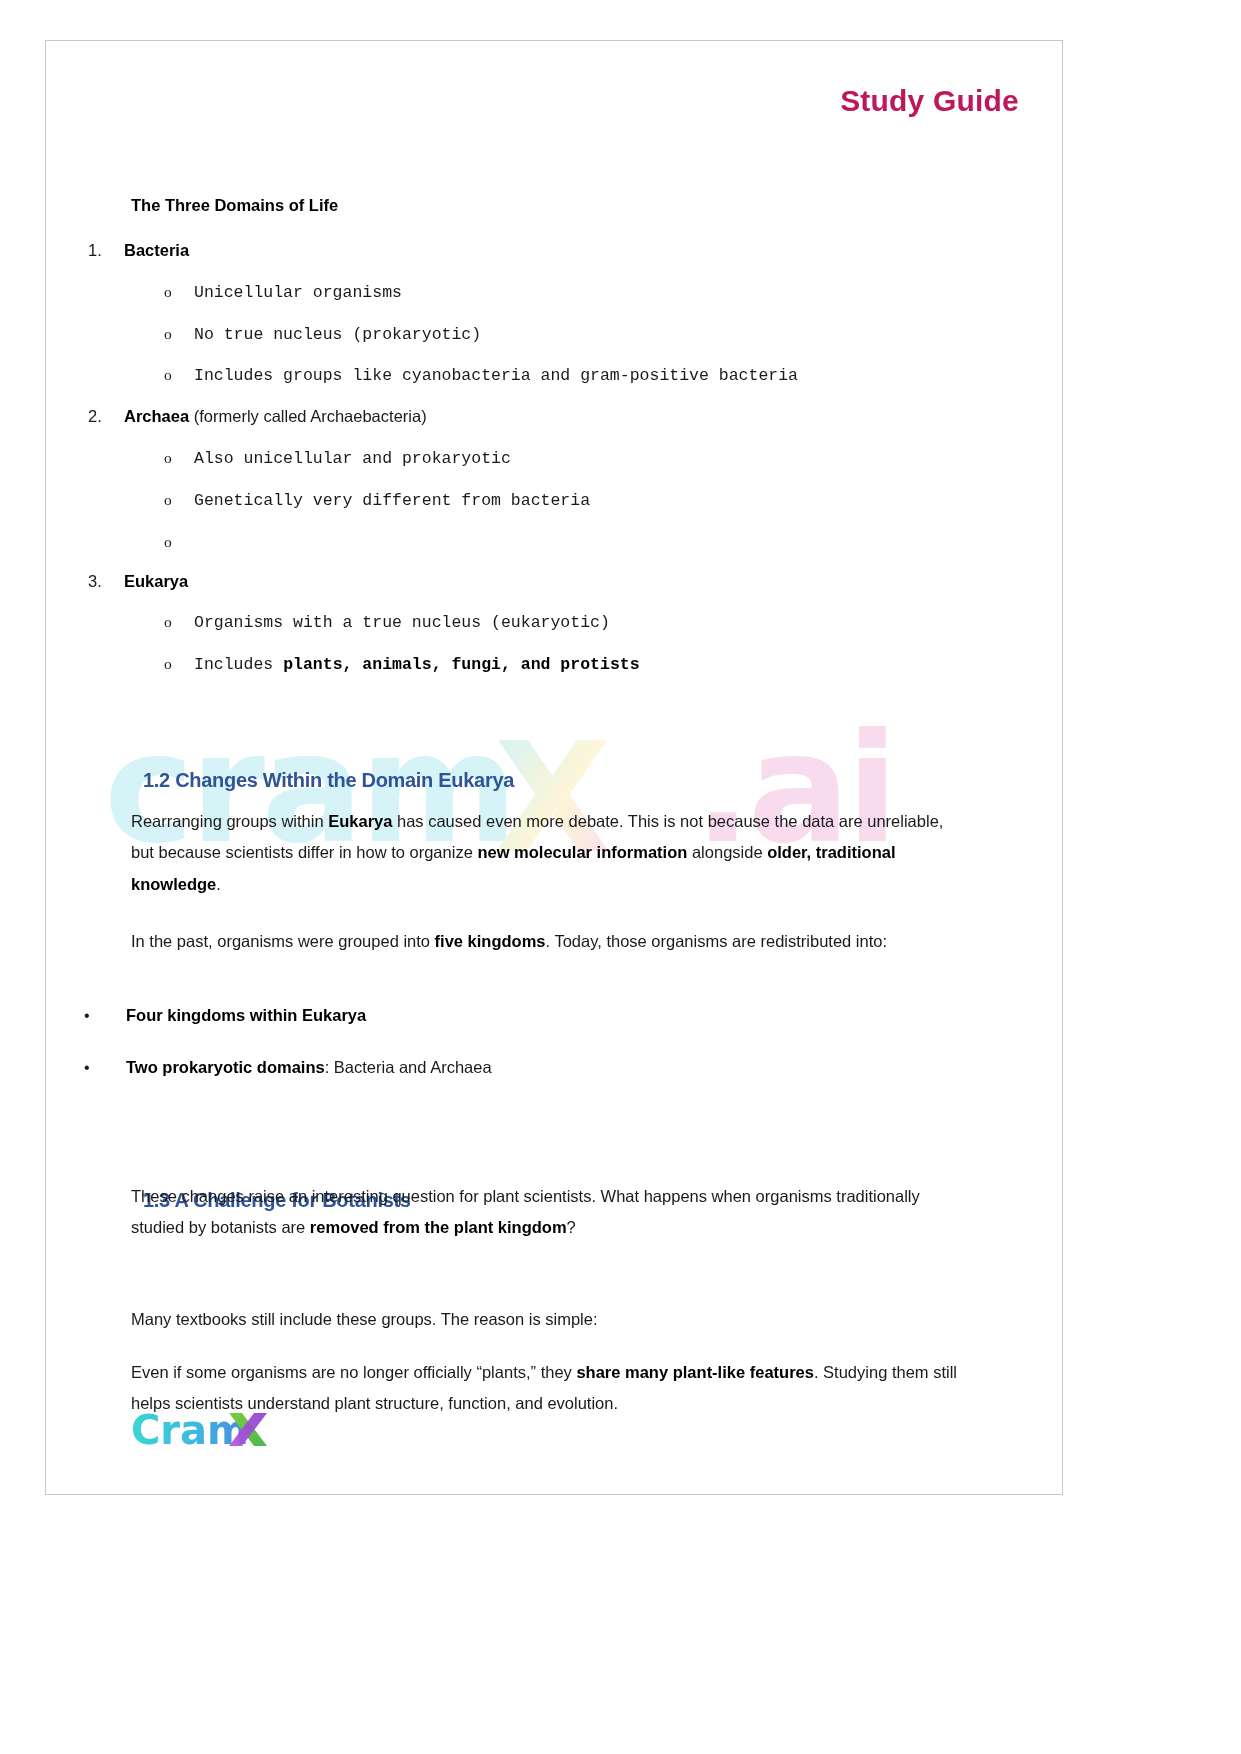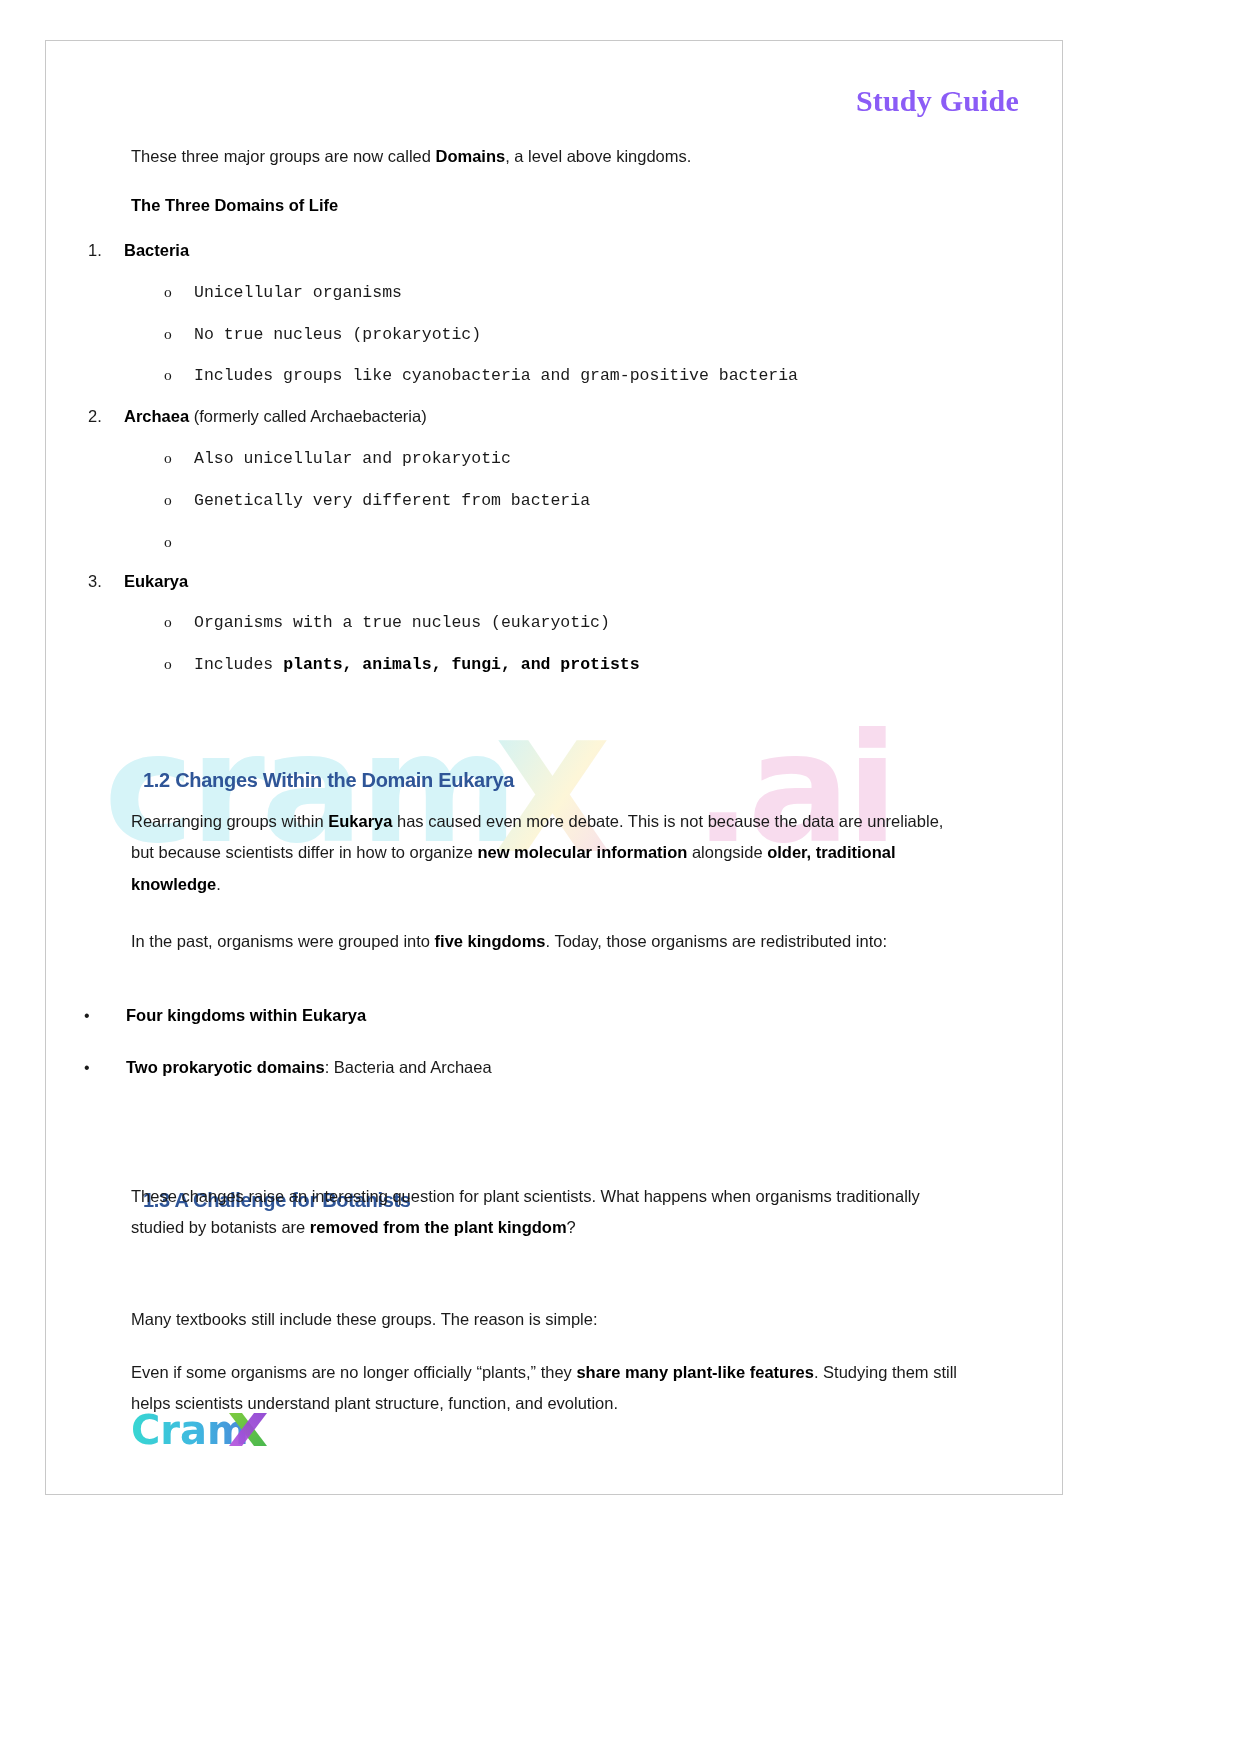--- a/index.html
+++ b/index.html
@@ -53,23 +53,22 @@
   .wm-cram { fill: #d6f4f8; }
   .wm-dotai { fill: #f8dcee; }
 
   
   .doc-title {
     position: absolute;
     top: 43px;
     right: 43px;
     font-size: 30px;
     font-weight: bold;
-    color: #8b5cf6;
+    color: #be185d;
     letter-spacing: 0.2px;
-    font-family: Liberation Serif, serif;
   }
 
   
   .block {
     position: absolute;
     left: 85px;
     color: #000000;
   }
   p.para {
     margin: 0;
@@ -183,23 +182,20 @@
     </defs>
     <text class="wm-text wm-cram" x="0" y="145" font-family="DejaVu Sans, sans-serif" font-weight="bold" font-size="152">cram</text>
     <text class="wm-text" x="390" y="155" font-family="DejaVu Sans, sans-serif" font-weight="bold" font-size="185" fill="url(#wmXgrad)">X</text>
     <text class="wm-text wm-dotai" x="590" y="145" font-family="DejaVu Sans, sans-serif" font-weight="bold" font-size="152">.ai</text>
   </svg>
 
   <div id="content">
 
     <div class="doc-title">Study Guide</div>
 
-    <div class="block" style="top:105px;">
-      <p class="para"><span>These three major groups are now called </span><span class="b">Domains</span><span>, a level above kingdoms.</span></p>
-    </div>
 
     <div class="block" style="top:155px;">
       <h3 class="sub-head">The Three Domains of Life</h3>
     </div>
 
     <div class="block" style="top:200px; left:0px; width:1016px;">
       <ol class="domain-list">
 
         <li>
           <div class="num-row" style="margin-top:0px;">

